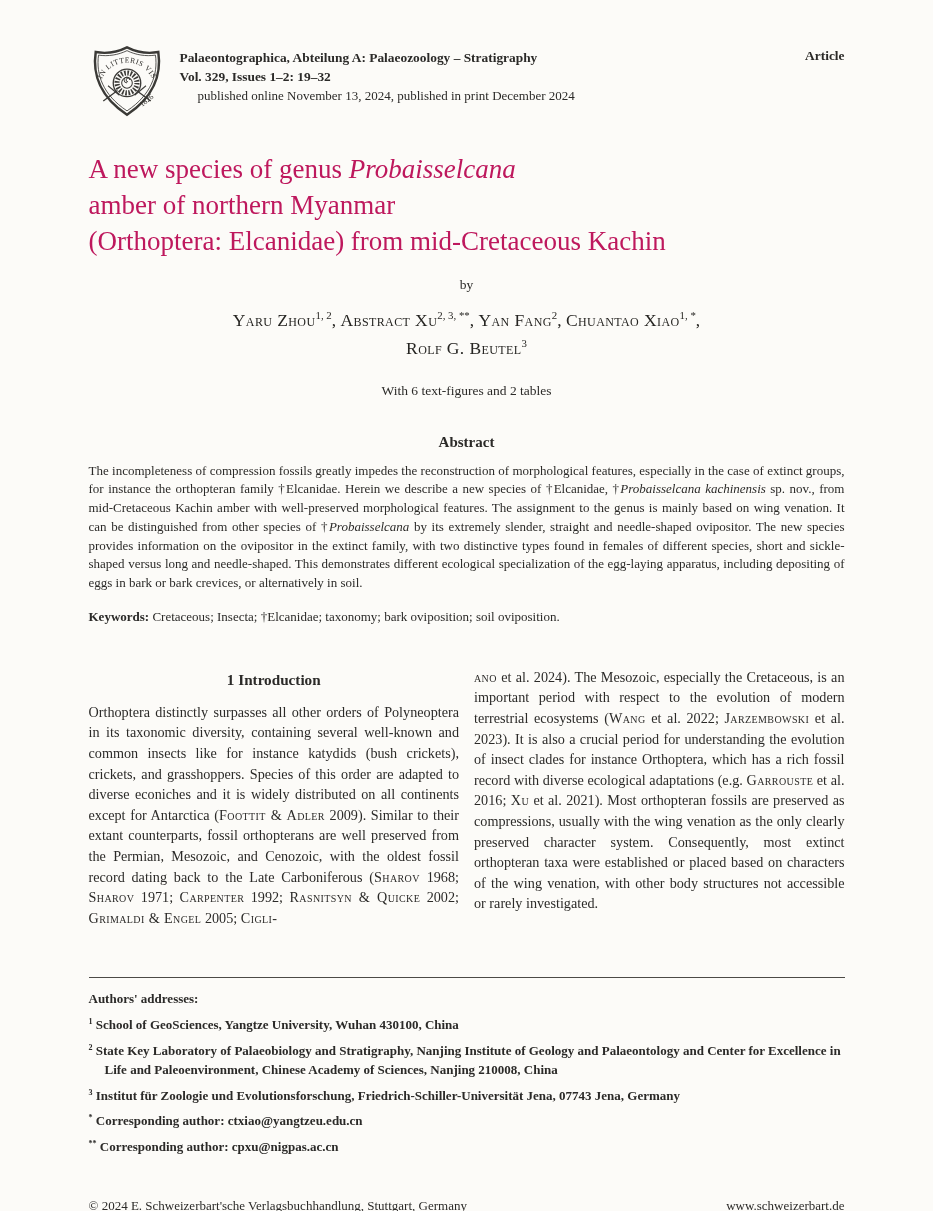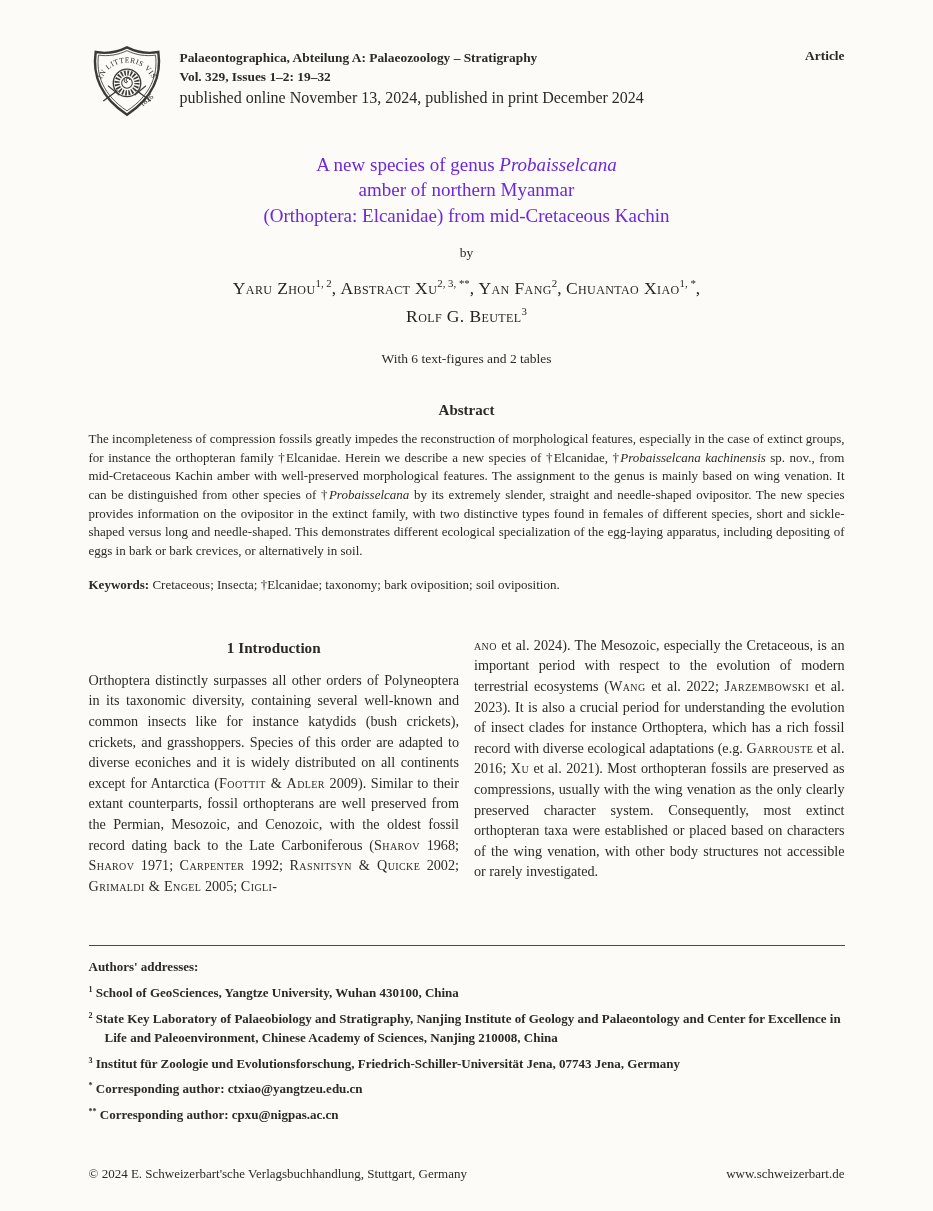--- a/index.html
+++ b/index.html
@@ -13,25 +13,25 @@
   .i{font-style:italic}
   .b{font-weight:bold}
   .sc{font-variant:small-caps;letter-spacing:0.4px}
   .sup{vertical-align:super;font-size:0.62em;line-height:0}
 
   
   .header{display:flex;align-items:flex-start;gap:15px;padding-top:44px;}
   .logo{flex:0 0 auto;width:76px;height:74px;}
   .journal-info{flex:1 1 auto;padding-top:4px;}
   .j-bold{font-weight:bold;font-size:13.4px;line-height:1.42;}
-  .j-reg{font-size:16px;line-height:1.5;}
+  .j-reg{font-size:13px;line-height:1.5;margin-left:18px;}
   .article-label{font-size:13.4px;padding-top:4px;font-weight:bold;text-align:center;}
 
   
-  .title{margin-top:34px;text-align:center;font-size:19px;line-height:1.33;color:#6d28d9;}
+  .title{margin-top:34px;font-size:27px;line-height:1.33;color:#be185d;}
   .byline{margin-top:17px;text-align:center;font-size:13.5px;}
   .authors{margin-top:13px;text-align:center;font-size:17.5px;line-height:1.6;color:#262522;}
   .figures-note{margin-top:21px;text-align:center;font-size:13.5px;}
 
   
   .abstract-heading{margin-top:35px;text-align:center;font-weight:bold;font-size:15px;}
   .abstract-text{margin-top:11px;font-size:13px;line-height:1.44;text-align:justify;}
   .keywords{margin-top:16px;font-size:13px;}
 
   

